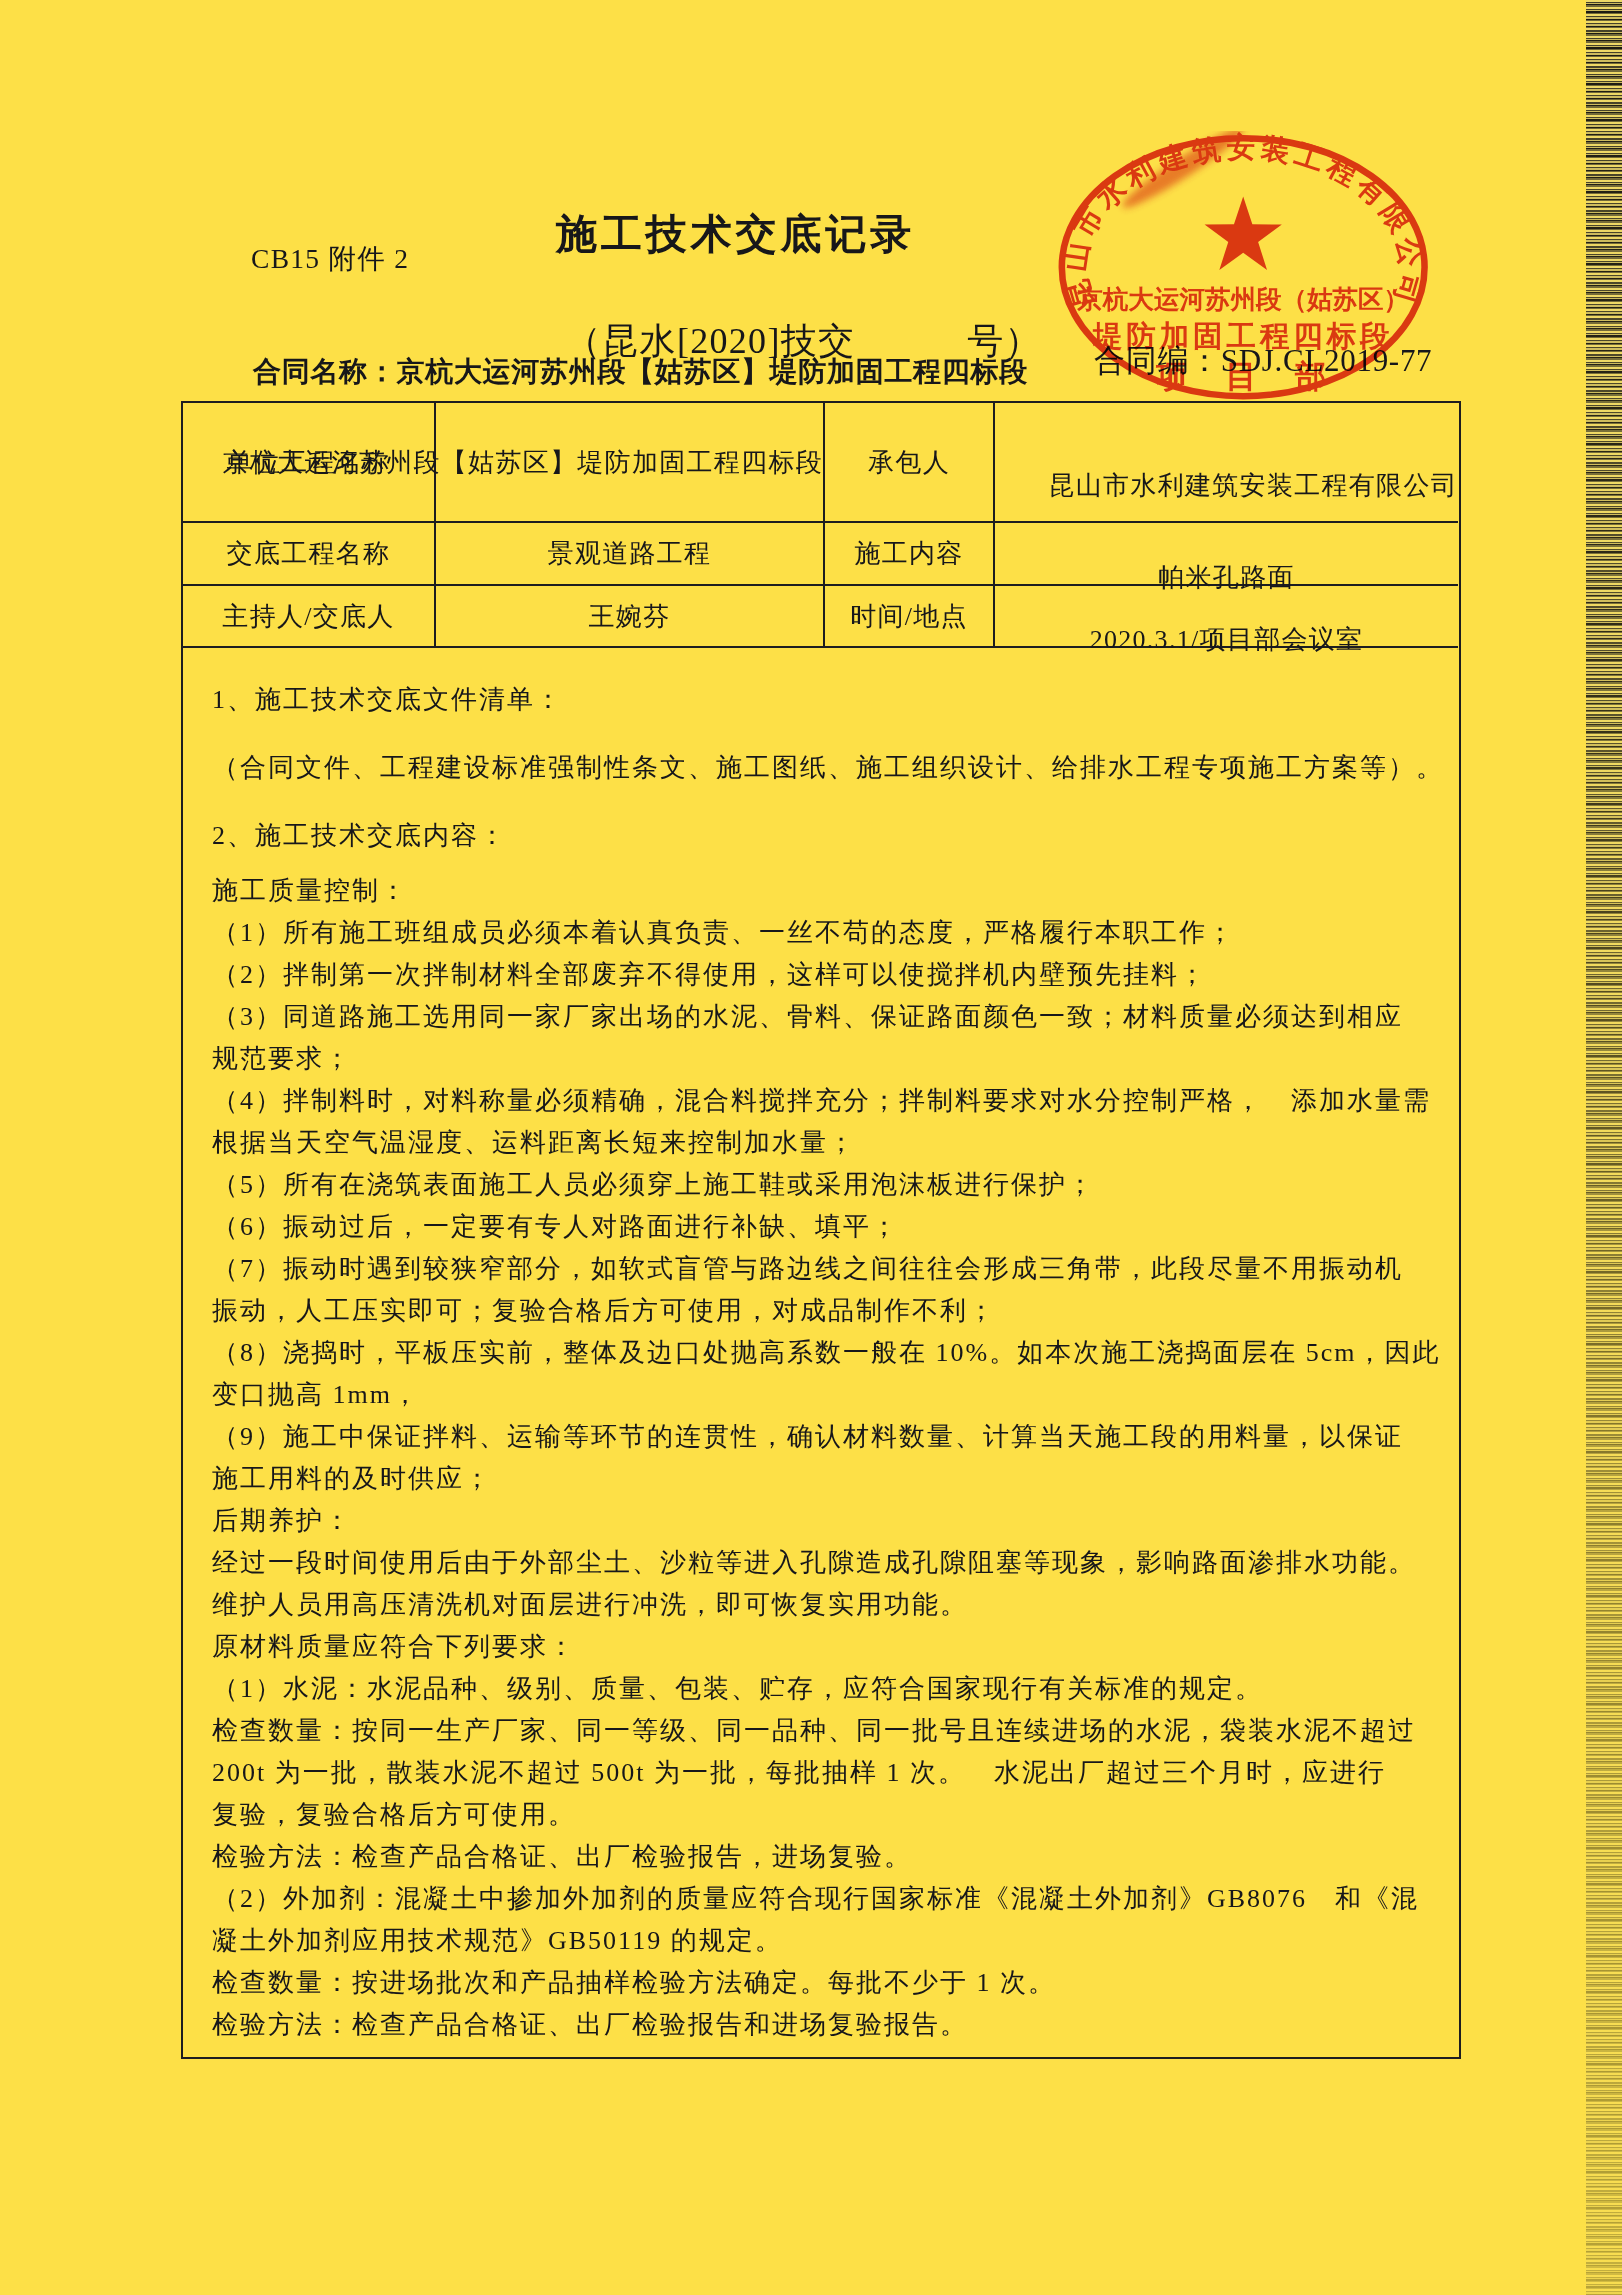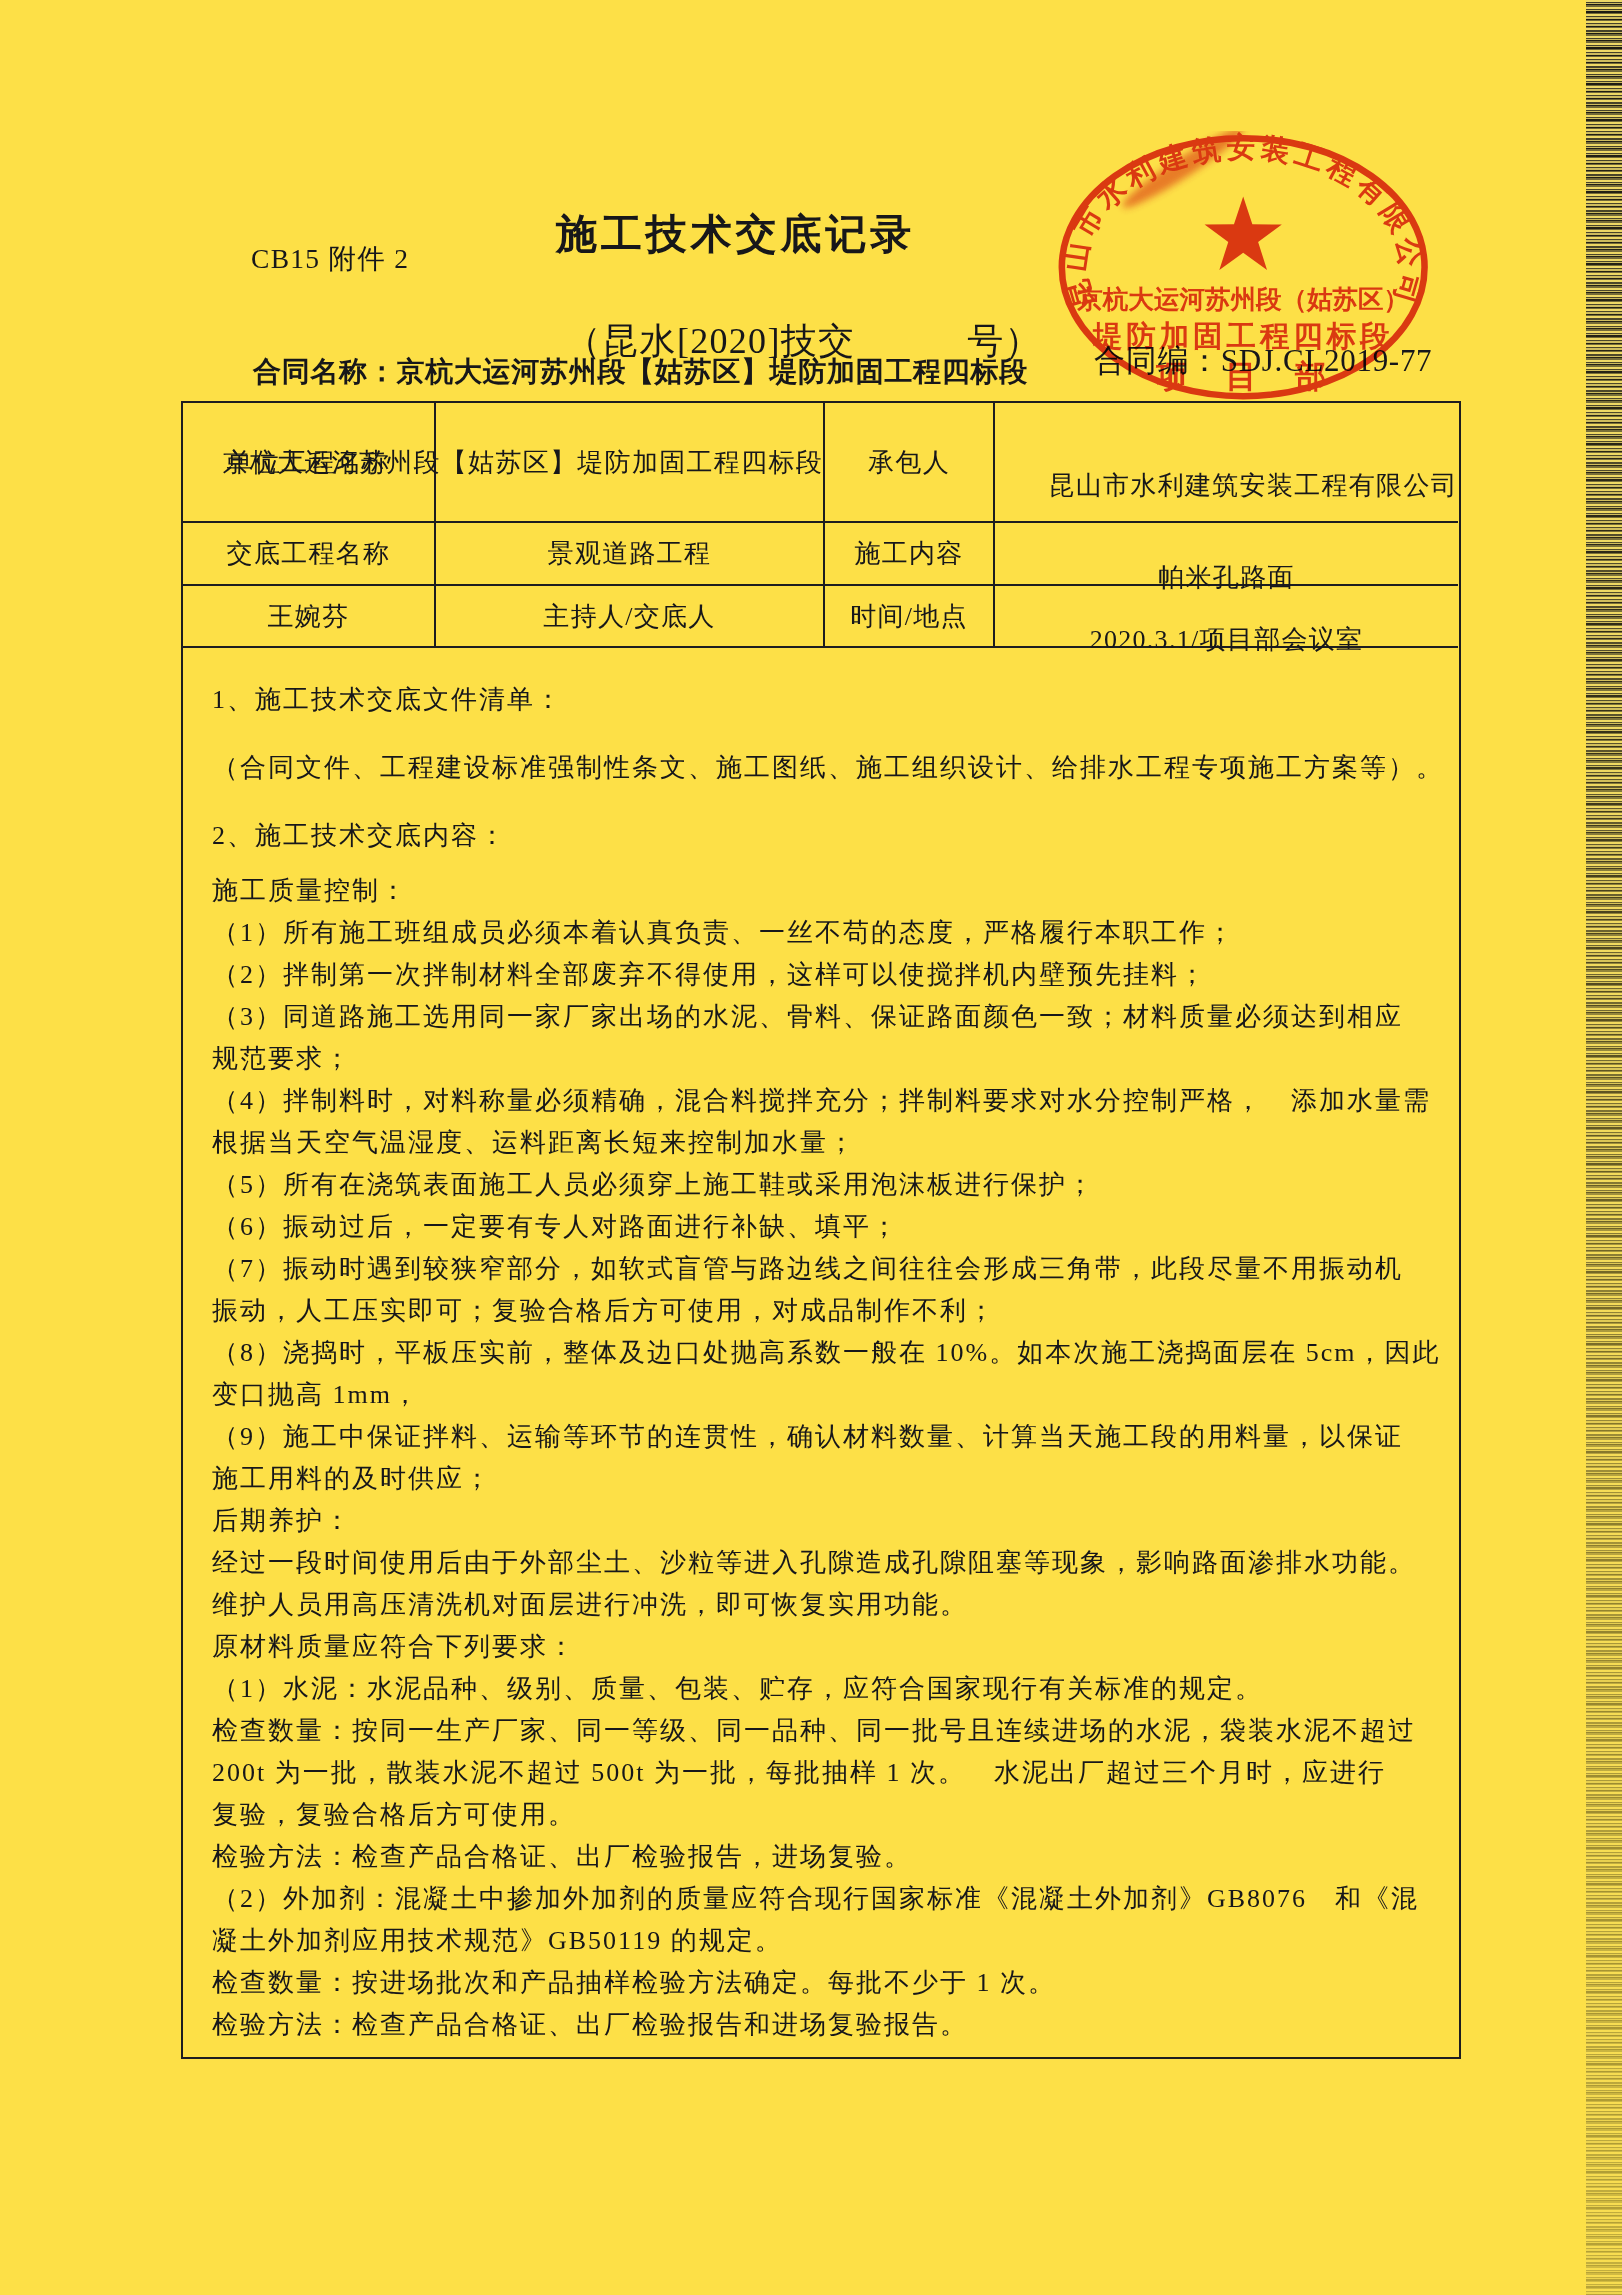--- a/index.html
+++ b/index.html
@@ -89,22 +89,22 @@
     <div class="cell v2 last">
       <div>昆山市水利建筑安装工程</div>
       <div>有限公司</div>
     </div>
 
     <div class="cell">交底工程名称</div>
     <div class="cell">景观道路工程</div>
     <div class="cell">施工内容</div>
     <div class="cell last">帕米孔路面</div>
 
+    <div class="cell">主持人/交底人</div>
     <div class="cell">王婉芬</div>
-    <div class="cell">主持人/交底人</div>
     <div class="cell">时间/地点</div>
     <div class="cell last">2020.3.1/项目部会议室</div>
 
     <div class="content-cell">
       <div>
           <div class="iline">1、施工技术交底文件清单：</div>
           <div class="iline">（合同文件、工程建设标准强制性条文、施工图纸、施工组织设计、给排水工程专项施工方案等）。</div>
           <div class="iline">2、施工技术交底内容：</div>
         </div>
       <div>

